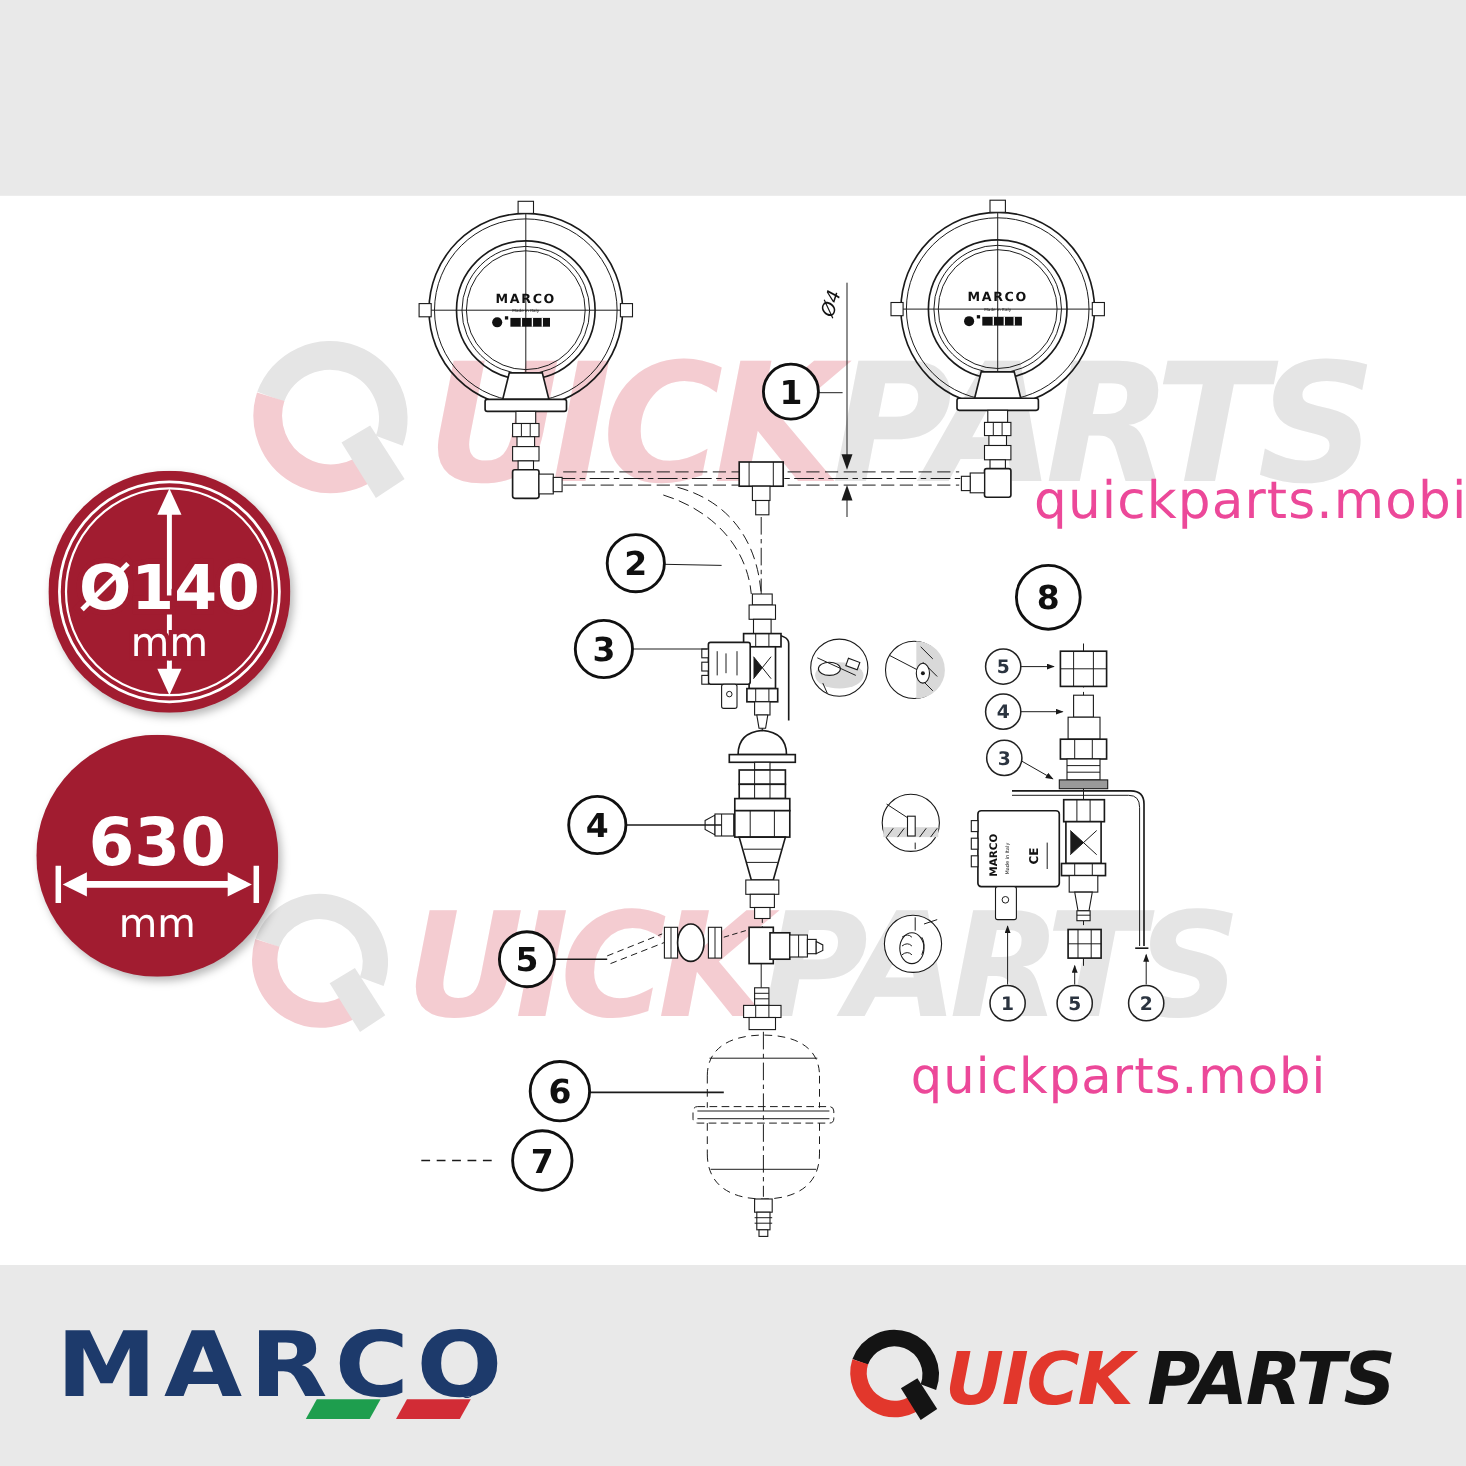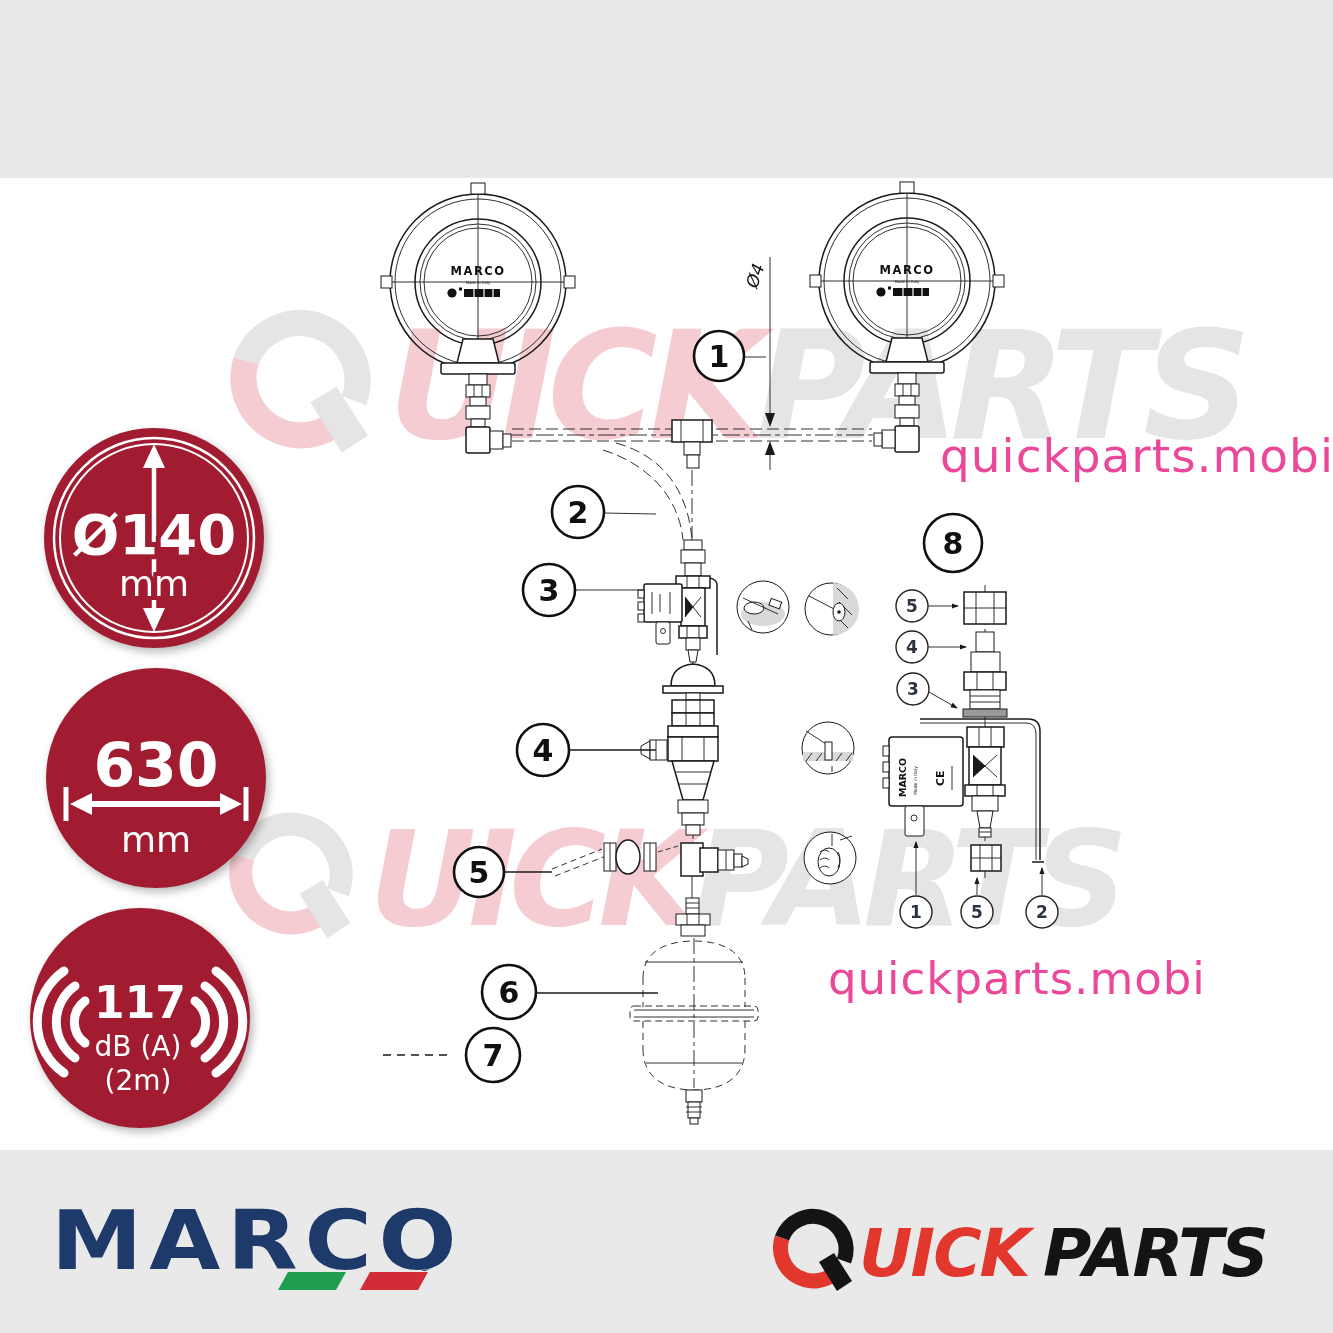--- a/index.html
+++ b/index.html
@@ -17,21 +17,21 @@
   .wm1{left:220px;top:298px;font-size:150px;line-height:158px;letter-spacing:-9px;}
   .wm2{left:220px;top:802px;font-size:132px;line-height:140px;letter-spacing:-8px;}
   .wm svg{display:block;margin-right:8px;}
   .wm-site{position:absolute;color:#ec4899;z-index:2;font-weight:400;}
   .wm-site1{left:940px;top:428px;font-size:47px;letter-spacing:1px;}
   .wm-site2{left:828px;top:952px;font-size:45px;letter-spacing:1px;}
 
   .diagram{position:absolute;left:0;top:0;z-index:3;}
   .badge{position:absolute;z-index:4;filter:drop-shadow(3px 4px 4px rgba(0,0,0,.28));}
   .badge-diameter{left:44px;top:428px;}
-  .badge-length{left:46px;top:668px;text-decoration:underline;}
+  .badge-length{left:33px;top:668px;text-decoration:underline;}
   .badge-sound{left:30px;top:908px;}
   .footer-logo{position:absolute;z-index:5;}
   .logo-marco{left:50px;top:1195px;}
   .logo-quickparts{left:765px;top:1198px;}
 
   
   .ln{stroke:#1a1a1a;fill:none;stroke-width:1.5px;}
   .lnt{stroke:#1a1a1a;fill:none;stroke-width:0.9px;}
   .fw{fill:#ffffff;stroke:#1a1a1a;stroke-width:1.5px;}
   .fwt{fill:#ffffff;stroke:#1a1a1a;stroke-width:1px;}
@@ -435,36 +435,20 @@
         <line x1="20" y1="119" x2="20" y2="153" stroke="#fff" stroke-width="5"></line>
         <line x1="200" y1="119" x2="200" y2="153" stroke="#fff" stroke-width="5"></line>
         <line x1="30" y1="136" x2="190" y2="136" stroke="#fff" stroke-width="6"></line>
         <polygon points="24,136 46,125 46,147" fill="#fff"></polygon>
         <polygon points="196,136 174,125 174,147" fill="#fff"></polygon>
       </g>
       <text x="110" y="184" font-size="36">mm</text>
     </svg>
   </div>
 
-  <div class="badge badge-sound">
-    <svg width="220" height="220" viewBox="0 0 220 220">
-      <circle cx="110" cy="110" r="110" fill="#a11c30"></circle>
-      <g stroke="#fff" stroke-width="9" fill="none" stroke-linecap="round">
-        <path d="M 55,93 A 26,26 0 0 0 55,135"></path>
-        <path d="M 45,78 A 44,44 0 0 0 45,150"></path>
-        <path d="M 34,63 A 62,62 0 0 0 34,165"></path>
-        <path d="M 165,93 A 26,26 0 0 1 165,135"></path>
-        <path d="M 175,78 A 44,44 0 0 1 175,150"></path>
-        <path d="M 186,63 A 62,62 0 0 1 186,165"></path>
-      </g>
-      <text x="110" y="110" font-size="44" font-weight="bold">117</text>
-      <text x="108" y="148" font-size="28" font-weight="500">dB (A)</text>
-      <text x="108" y="182" font-size="28" font-weight="500">(2m)</text>
-    </svg>
-  </div>
 
   <div class="footer-logo logo-marco">
     <svg width="420" height="130" viewBox="0 0 420 130">
       <g transform="scale(1.12,1)">
         <text x="1" y="74" font-size="82" font-weight="bold" letter-spacing="6" fill="#1d3a6b">MARCO</text>
       </g>
       <text x="366" y="76" font-size="17" fill="#1d3a6b">®</text>
       <g>
         <polygon points="238,77 296,77 286,95 228,95" fill="#1e9e4e"></polygon>
         <polygon points="320,77 378,77 368,95 310,95" fill="#d22c36"></polygon>

